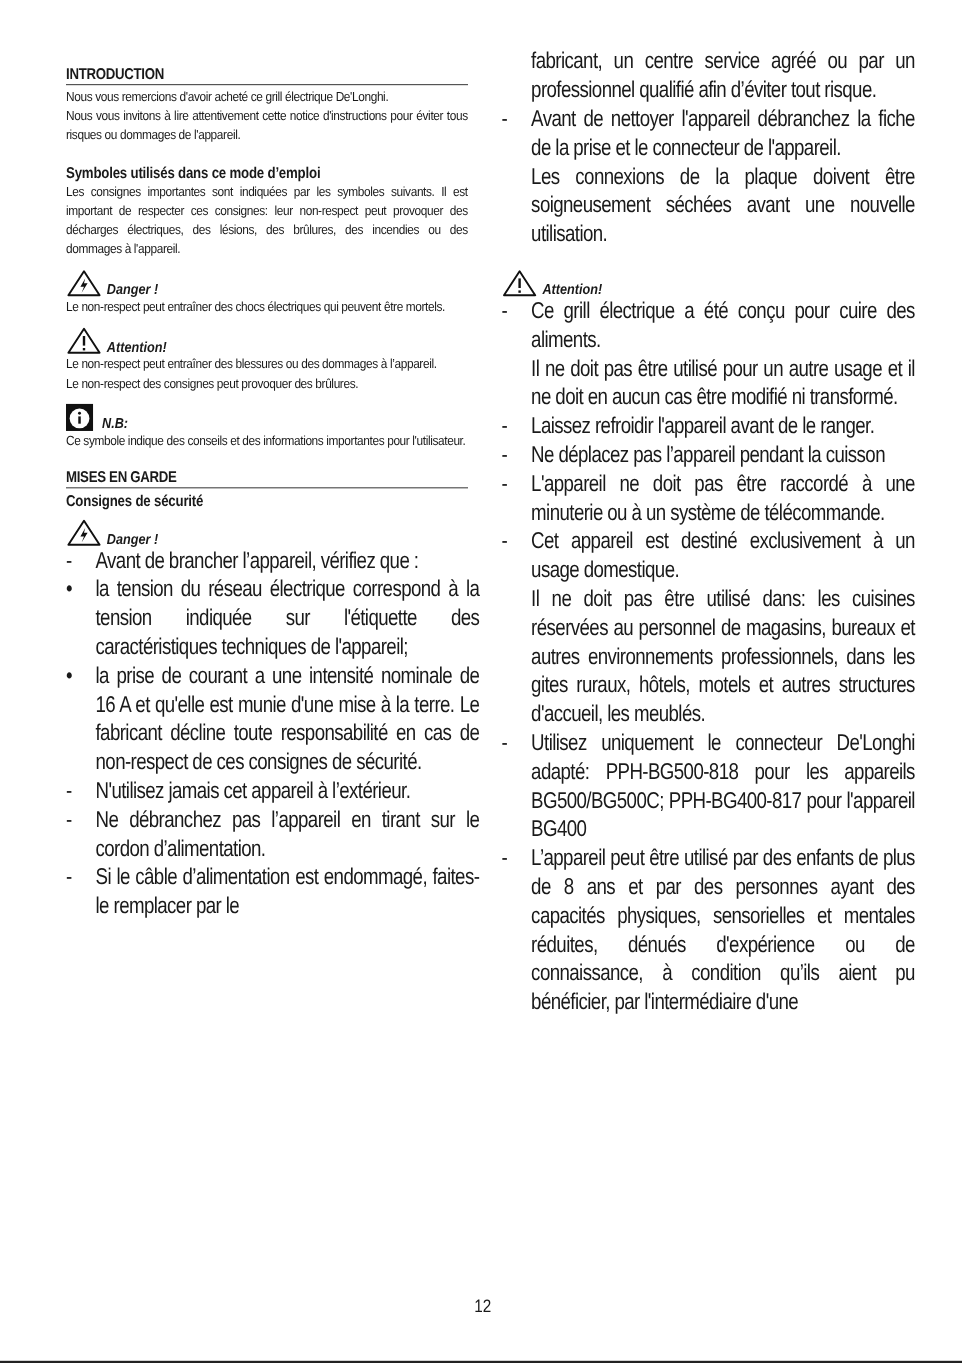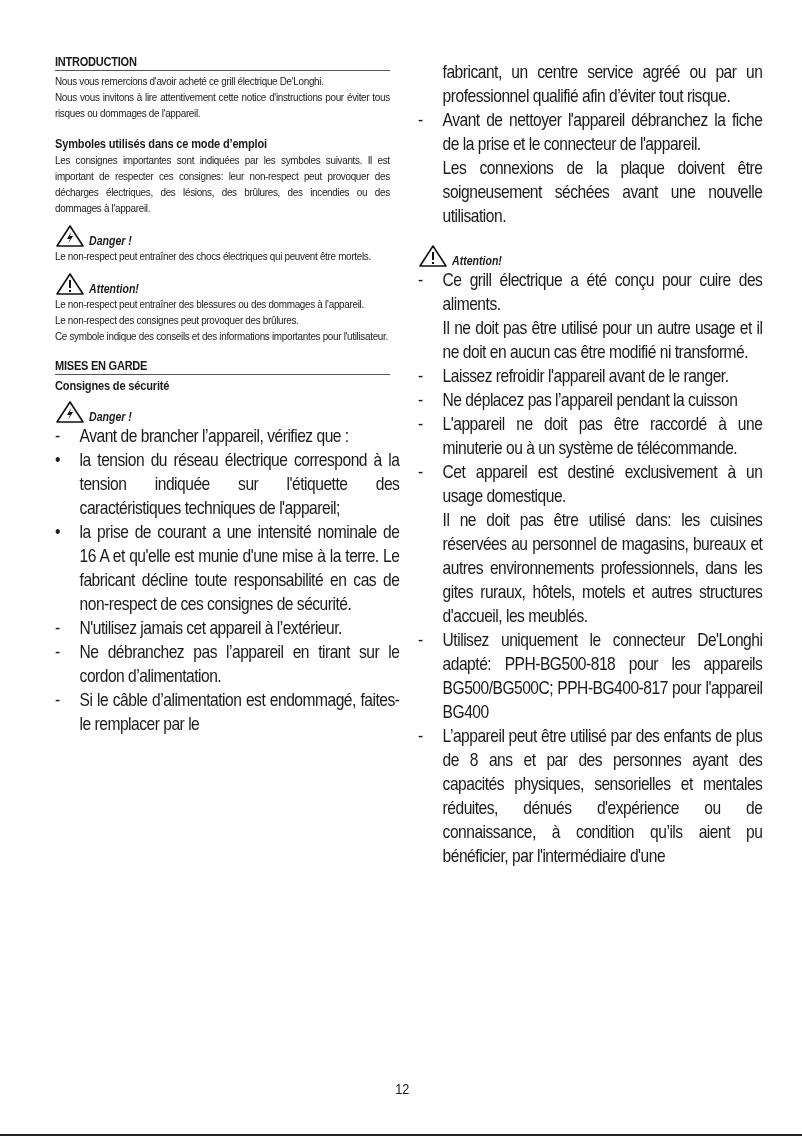--- a/index.html
+++ b/index.html
@@ -1,20 +1,20 @@
 <!DOCTYPE html>
 <html><head>
 <meta charset="utf-8">
 <style>
   html, body { margin:0; padding:0; background:#ffffff; }
   body { width:802px; height:1136px; position:relative; overflow:hidden;
          font-family:"Liberation Sans", sans-serif; color:#1a1a1a; }
   .page { position:absolute; left:0; top:0; width:802px; height:804px; }
   .col-left { position:absolute; left:55px; top:54px; width:335px; }
-  .col-right { position:absolute; left:418px; top:60px; width:340px; }
+  .col-right { position:absolute; left:418px; top:40px; width:340px; }
 
   .h-sec { font-weight:bold; font-size:13px; letter-spacing:-0.3px; transform:scaleX(0.85); transform-origin:left;
            white-space:nowrap; line-height:16px; }
   .rule { border-bottom:1px solid #555; width:335px; margin-bottom:2px; }
   .small { font-size:11px; line-height:16px; text-align:justify; letter-spacing:-0.35px; transform:scaleX(0.9); transform-origin:left; width:372px; }
   .sub { font-weight:bold; font-size:13px; line-height:17px; transform:scaleX(0.85); transform-origin:left; white-space:nowrap; letter-spacing:-0.2px; }
   .gap { height:14px; }
 
   .sym-row { display:flex; align-items:flex-end; height:26px; margin-top:6px;text-align:right; }
   .sym-label { font-weight:bold; font-style:italic; font-size:12px; margin-left:4px; transform:scaleX(0.88); transform-origin:left; white-space:nowrap; }
@@ -58,20 +58,29 @@
         <path d="M15 2 L28 22 L2 22 Z" fill="none" stroke="#111" stroke-width="1.6" stroke-linejoin="round"></path>
         <rect x="14" y="8" width="2" height="8" fill="#111"></rect>
         <rect x="14" y="18" width="2" height="2" fill="#111"></rect>
       </svg>
       <span class="sym-label">Attention!</span>
     </div>
     <div class="small">Le non-respect peut entraîner des blessures ou des dommages à l’appareil.</div>
 
     <div class="small">Le non-respect des consignes peut provoquer des brûlures.</div>
 
+    <div class="sym-row">
+      <svg class="icon-tri" viewBox="0 0 30 24" style="width:26px;height:26px;">
+        <rect x="0" y="0" width="26" height="26" fill="#111"></rect>
+        <circle cx="13" cy="14" r="9.5" fill="#fff"></circle>
+        <rect x="11.8" y="12" width="2.4" height="7" fill="#111"></rect>
+        <circle cx="13" cy="9" r="1.4" fill="#111"></circle>
+      </svg>
+      <span class="sym-label">N.B:</span>
+    </div>
     <div class="small">Ce symbole indique des conseils et des informations importantes pour l'utilisateur.</div>
 
     <div class="gap"></div>
     <div class="h-sec">MISES EN GARDE</div>
     <div class="rule"></div>
     <div class="sub">Consignes de sécurité</div>
 
     <div class="sym-row" style="margin-top:4px;">
       <svg class="icon-tri" viewBox="0 0 30 24">
         <path d="M15 2 L28 22 L2 22 Z" fill="none" stroke="#111" stroke-width="1.6" stroke-linejoin="round"></path>

